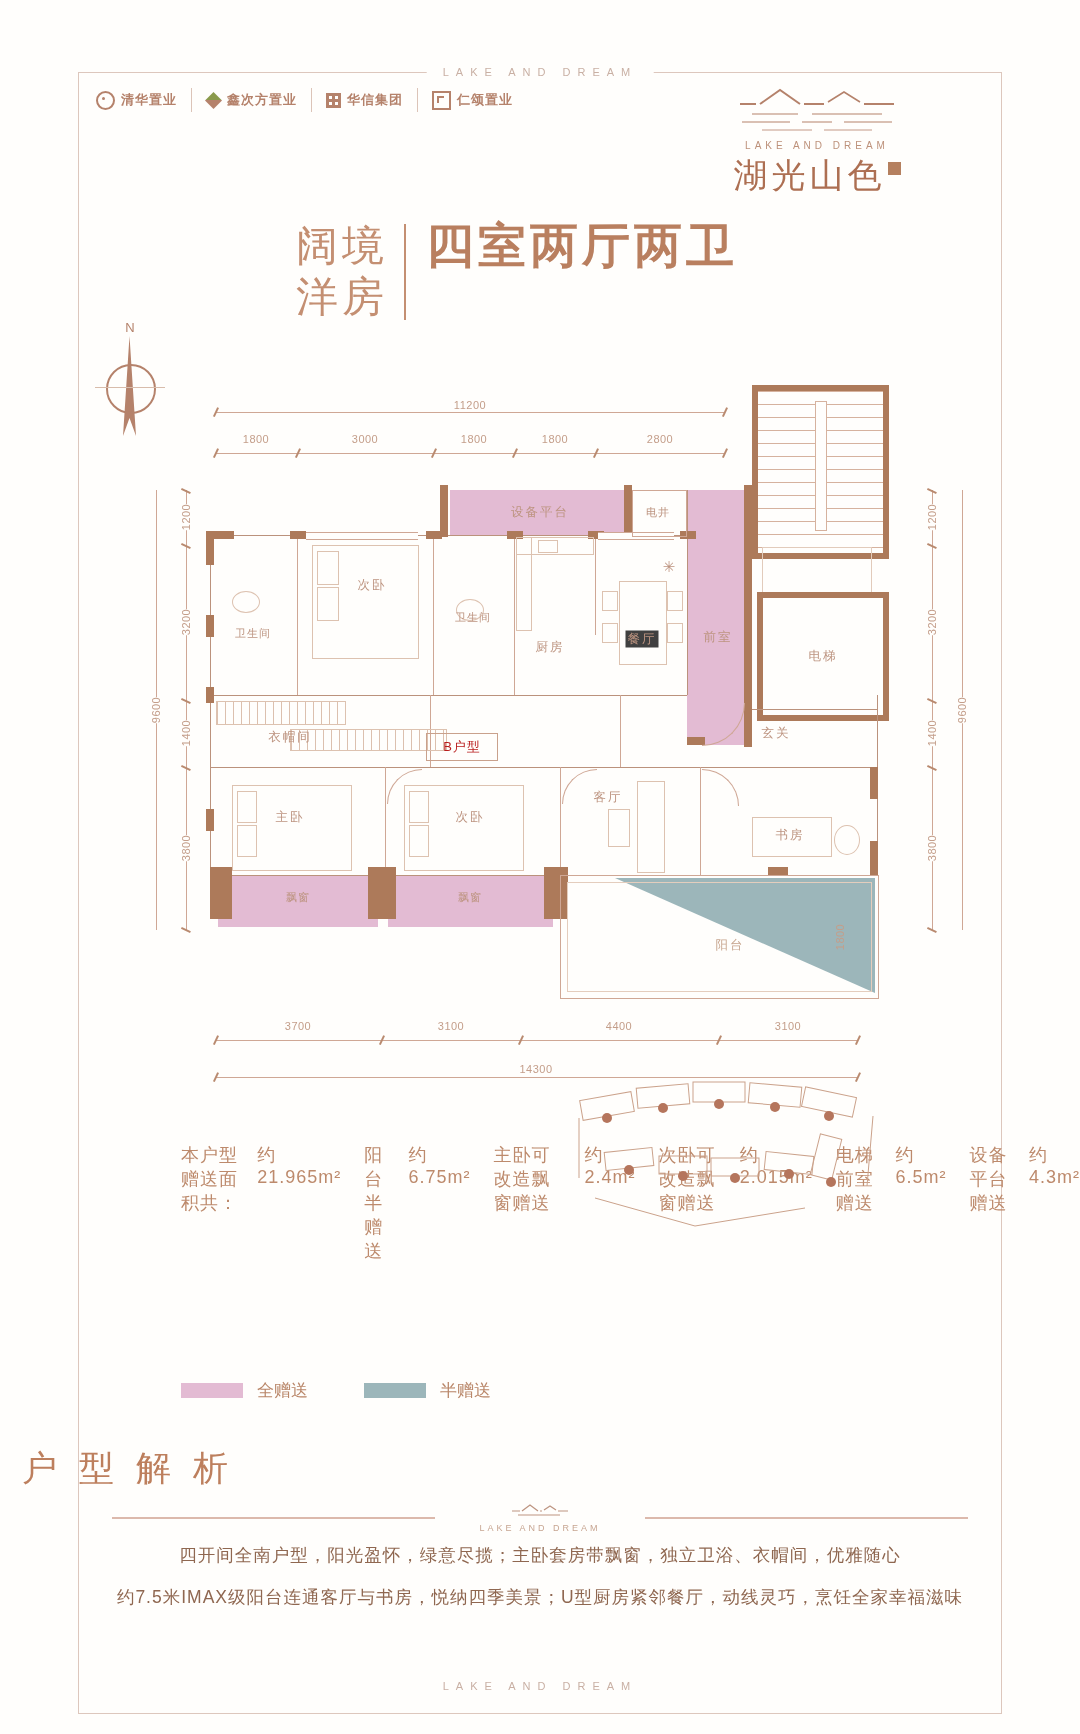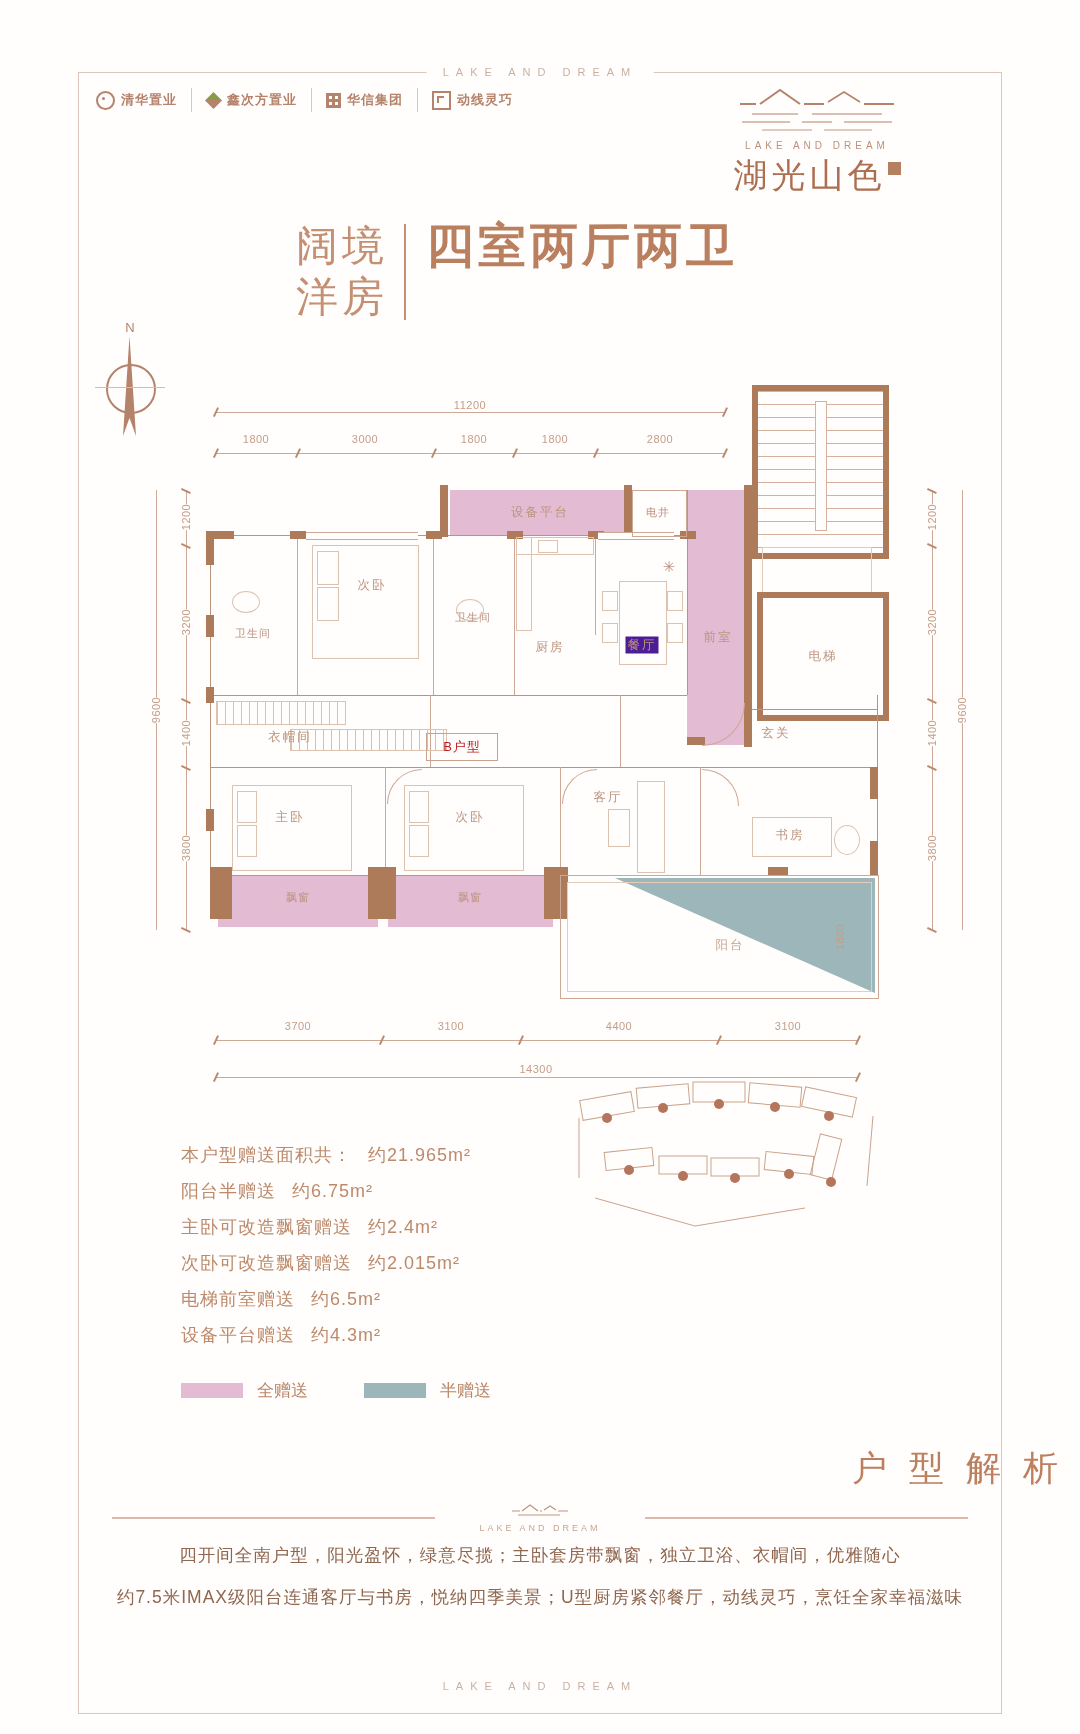--- a/index.html
+++ b/index.html
@@ -67,29 +67,29 @@
   .f{position:absolute;border:1px solid #ddc2b0;background:transparent}
   .hatch{background:repeating-linear-gradient(90deg,#dcc0ae 0 1px,transparent 1px 8px)}
   .steps{position:absolute;left:612px;top:0;width:125px;height:162px;border:6px solid #ad7a5a;
          background:repeating-linear-gradient(180deg,#d6b29e 0 1px,transparent 1px 13px)}
   .steps .rail{position:absolute;left:50%;top:10px;transform:translateX(-50%);width:10px;height:128px;
          background:#fffefc;border:1px solid #d6b29e}
   .lift{position:absolute;left:617px;top:207px;width:120px;height:117px;border:6px solid #ad7a5a;
         display:flex;align-items:center;justify-content:center}
   .arc{position:absolute}
   
-  #gifts{position:absolute;left:181px;top:1143px;display:flex;flex-direction:column;gap:12px}
+  #gifts{position:absolute;left:181px;top:1143px;display:flex;gap:23px}
   .gift{display:flex;gap:16px;font-size:18px;color:#bd8a6c;letter-spacing:1px}
   #legend{position:absolute;left:181px;top:1379px;display:flex;align-items:center;gap:56px}
   .leg{display:flex;align-items:center;gap:14px;font-size:17px;color:#b98668}
   .sw{width:62px;height:15px}
   
   #siteplan{position:absolute;left:575px;top:1058px}
   
-  #antitle{position:absolute;left:0;top:1445px;width:1080px;text-align:right;
+  #antitle{position:absolute;left:0;top:1445px;width:1080px;text-align:left;
      font-family:"DejaVu Serif","Liberation Serif",serif;font-size:35px;color:#bd7f5d;letter-spacing:22px;text-indent:22px}
   #divider{position:absolute;left:112px;top:1503px;width:856px;display:flex;align-items:center}
   #divider .ln{flex:1;height:1.5px;background:#dcb9ac}
   #divider .mid{width:210px;text-align:center}
   #divider .mid .en{font-size:9px;letter-spacing:3px;color:#c7a591;margin-top:1px}
   .desc{position:absolute;left:0;width:1080px;text-align:center;font-size:17.5px;color:#8f6750;letter-spacing:1px}
 </style>
 </head>
 <body>
 
@@ -110,21 +110,21 @@
       <span class="pname">鑫次方置业</span>
     </div>
     <span class="pdiv"></span>
     <div class="partner">
       <span class="picon ic-grid"></span>
       <span class="pname">华信集团</span>
     </div>
     <span class="pdiv"></span>
     <div class="partner">
       <span class="picon ic-maze"></span>
-      <span class="pname">动线灵巧</span>
+      <span class="pname">仁颂置业</span>
     </div>
   </div>
 
   <div id="brand">
     <svg width="170" height="52" viewBox="0 0 170 52">
       <g stroke="#b5826b" stroke-width="2" fill="none">
         <path d="M28,22 L48,8 L68,22"></path>
         <path d="M96,20 L112,10 L128,20" stroke-width="1.5"></path>
         <path d="M8,22 H24 M72,22 H92 M132,22 H162"></path>
         <path d="M20,32 H66 M80,32 H150" stroke-width="1"></path>
@@ -252,21 +252,21 @@
       <span style="font-size:13px;color:#b91c1c;letter-spacing:1px">B户型</span>
     </span>
 
     <span class="rm" style="left:400px;top:127px">设备平台</span>
     <span class="rm sm" style="left:518px;top:127px">电井</span>
     <span class="rm" style="left:578px;top:252px">前室</span>
     <span class="rm sm" style="left:113px;top:248px">卫生间</span>
     <span class="rm" style="left:232px;top:200px">次卧</span>
     <span class="rm sm" style="left:333px;top:232px">卫生间</span>
     <span class="rm" style="left:410px;top:262px">厨房</span>
-    <span class="rm" style="left:502px;top:260px;background:#4c1d95;padding:0 2px">餐厅</span>
+    <span class="rm" style="left:502px;top:254px;background:#404040;padding:0 2px">餐厅</span>
     <span class="rm" style="left:150px;top:352px">衣帽间</span>
     <span class="rm" style="left:636px;top:348px">玄关</span>
     <span class="rm" style="left:150px;top:432px;background:#fffefc">主卧</span>
     <span class="rm" style="left:330px;top:432px;background:#fffefc">次卧</span>
     <span class="rm" style="left:468px;top:412px;background:#fffefc">客厅</span>
     <span class="rm" style="left:650px;top:450px;background:#fffefc">书房</span>
     <span class="rm sm" style="left:158px;top:512px">飘窗</span>
     <span class="rm sm" style="left:330px;top:512px">飘窗</span>
     <span class="rm" style="left:590px;top:560px;color:#c8a791">阳台</span>
     <span class="rm" style="left:530px;top:182px;font-size:15px">✳</span>

